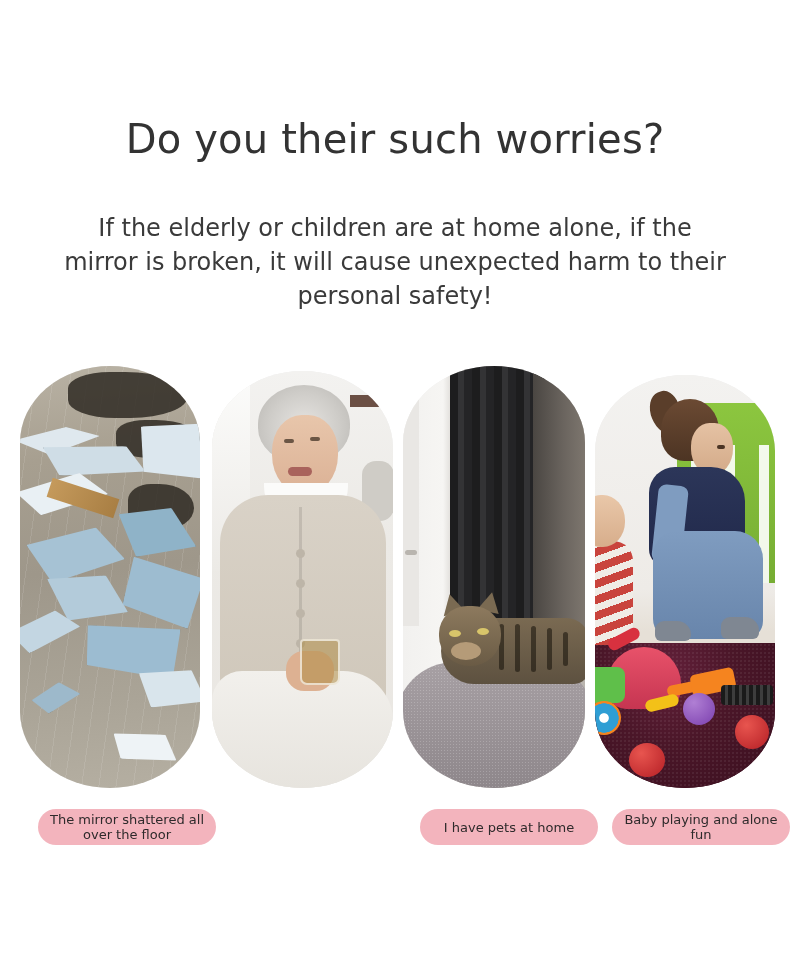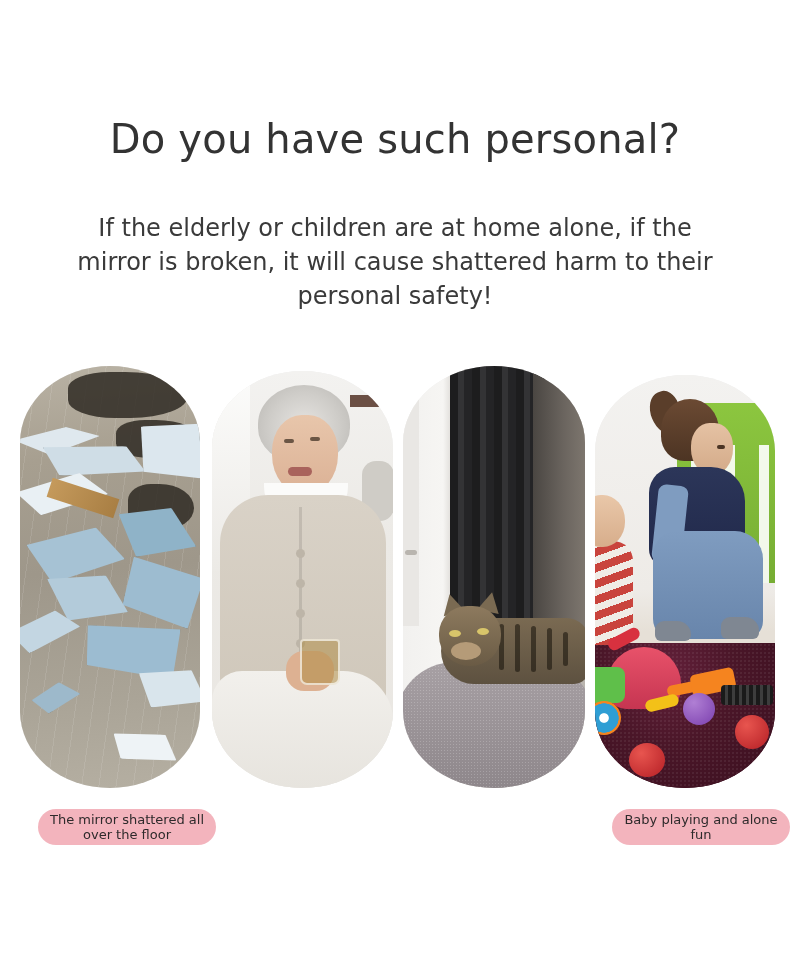--- a/index.html
+++ b/index.html
@@ -332,23 +332,23 @@
   .c1 { left: 22px;  width: 178px; }
   .c2 { left: 213px; width: 178px; }
   .c3 { left: 404px; width: 178px; }
   .c4 { left: 596px; width: 178px; }
 </style>
 </head>
 <body>
 
 <div class="page">
 
-  <div class="headline">Do you have such personal?</div>
-
-  <div class="subhead">If the elderly or children are at home alone, if the mirror is broken, it will cause shattered harm to their personal safety!</div>
+  <div class="headline">Do you their such worries?</div>
+
+  <div class="subhead">If the elderly or children are at home alone, if the mirror is broken, it will cause unexpected harm to their personal safety!</div>
 
   <div class="panels">
 
     <div class="panel p1">
       <div class="photo">
         <div class="pave-lines"></div>
         <div class="dirt" style="left:48px;top:6px;width:120px;height:46px;"></div>
         <div class="dirt" style="left:96px;top:54px;width:84px;height:38px;"></div>
         <div class="dirt" style="left:108px;top:118px;width:66px;height:46px;"></div>
 
@@ -454,16 +454,17 @@
         <div class="ball" style="left:140px;top:340px;width:34px;height:34px;background:radial-gradient(circle at 34% 30%,#e8554f,#b51f25);"></div>
         <div class="ball" style="left:34px;top:368px;width:36px;height:34px;background:radial-gradient(circle at 34% 30%,#e8554f,#b51f25);"></div>
         <div style="position:absolute;left:126px;top:310px;width:52px;height:20px;background:repeating-linear-gradient(90deg,#1a1a1a 0 4px,#3d3d3d 4px 7px);border-radius:4px;"></div>
       </div>
     </div>
 
   </div>
 
   <div class="captions">
     <div class="pill c1">The mirror shattered all over the floor</div>
+    <div class="pill c3">I have pets at home</div>
     <div class="pill c4">Baby playing and alone fun</div>
   </div>
 
 </div>
 
 </body></html>

